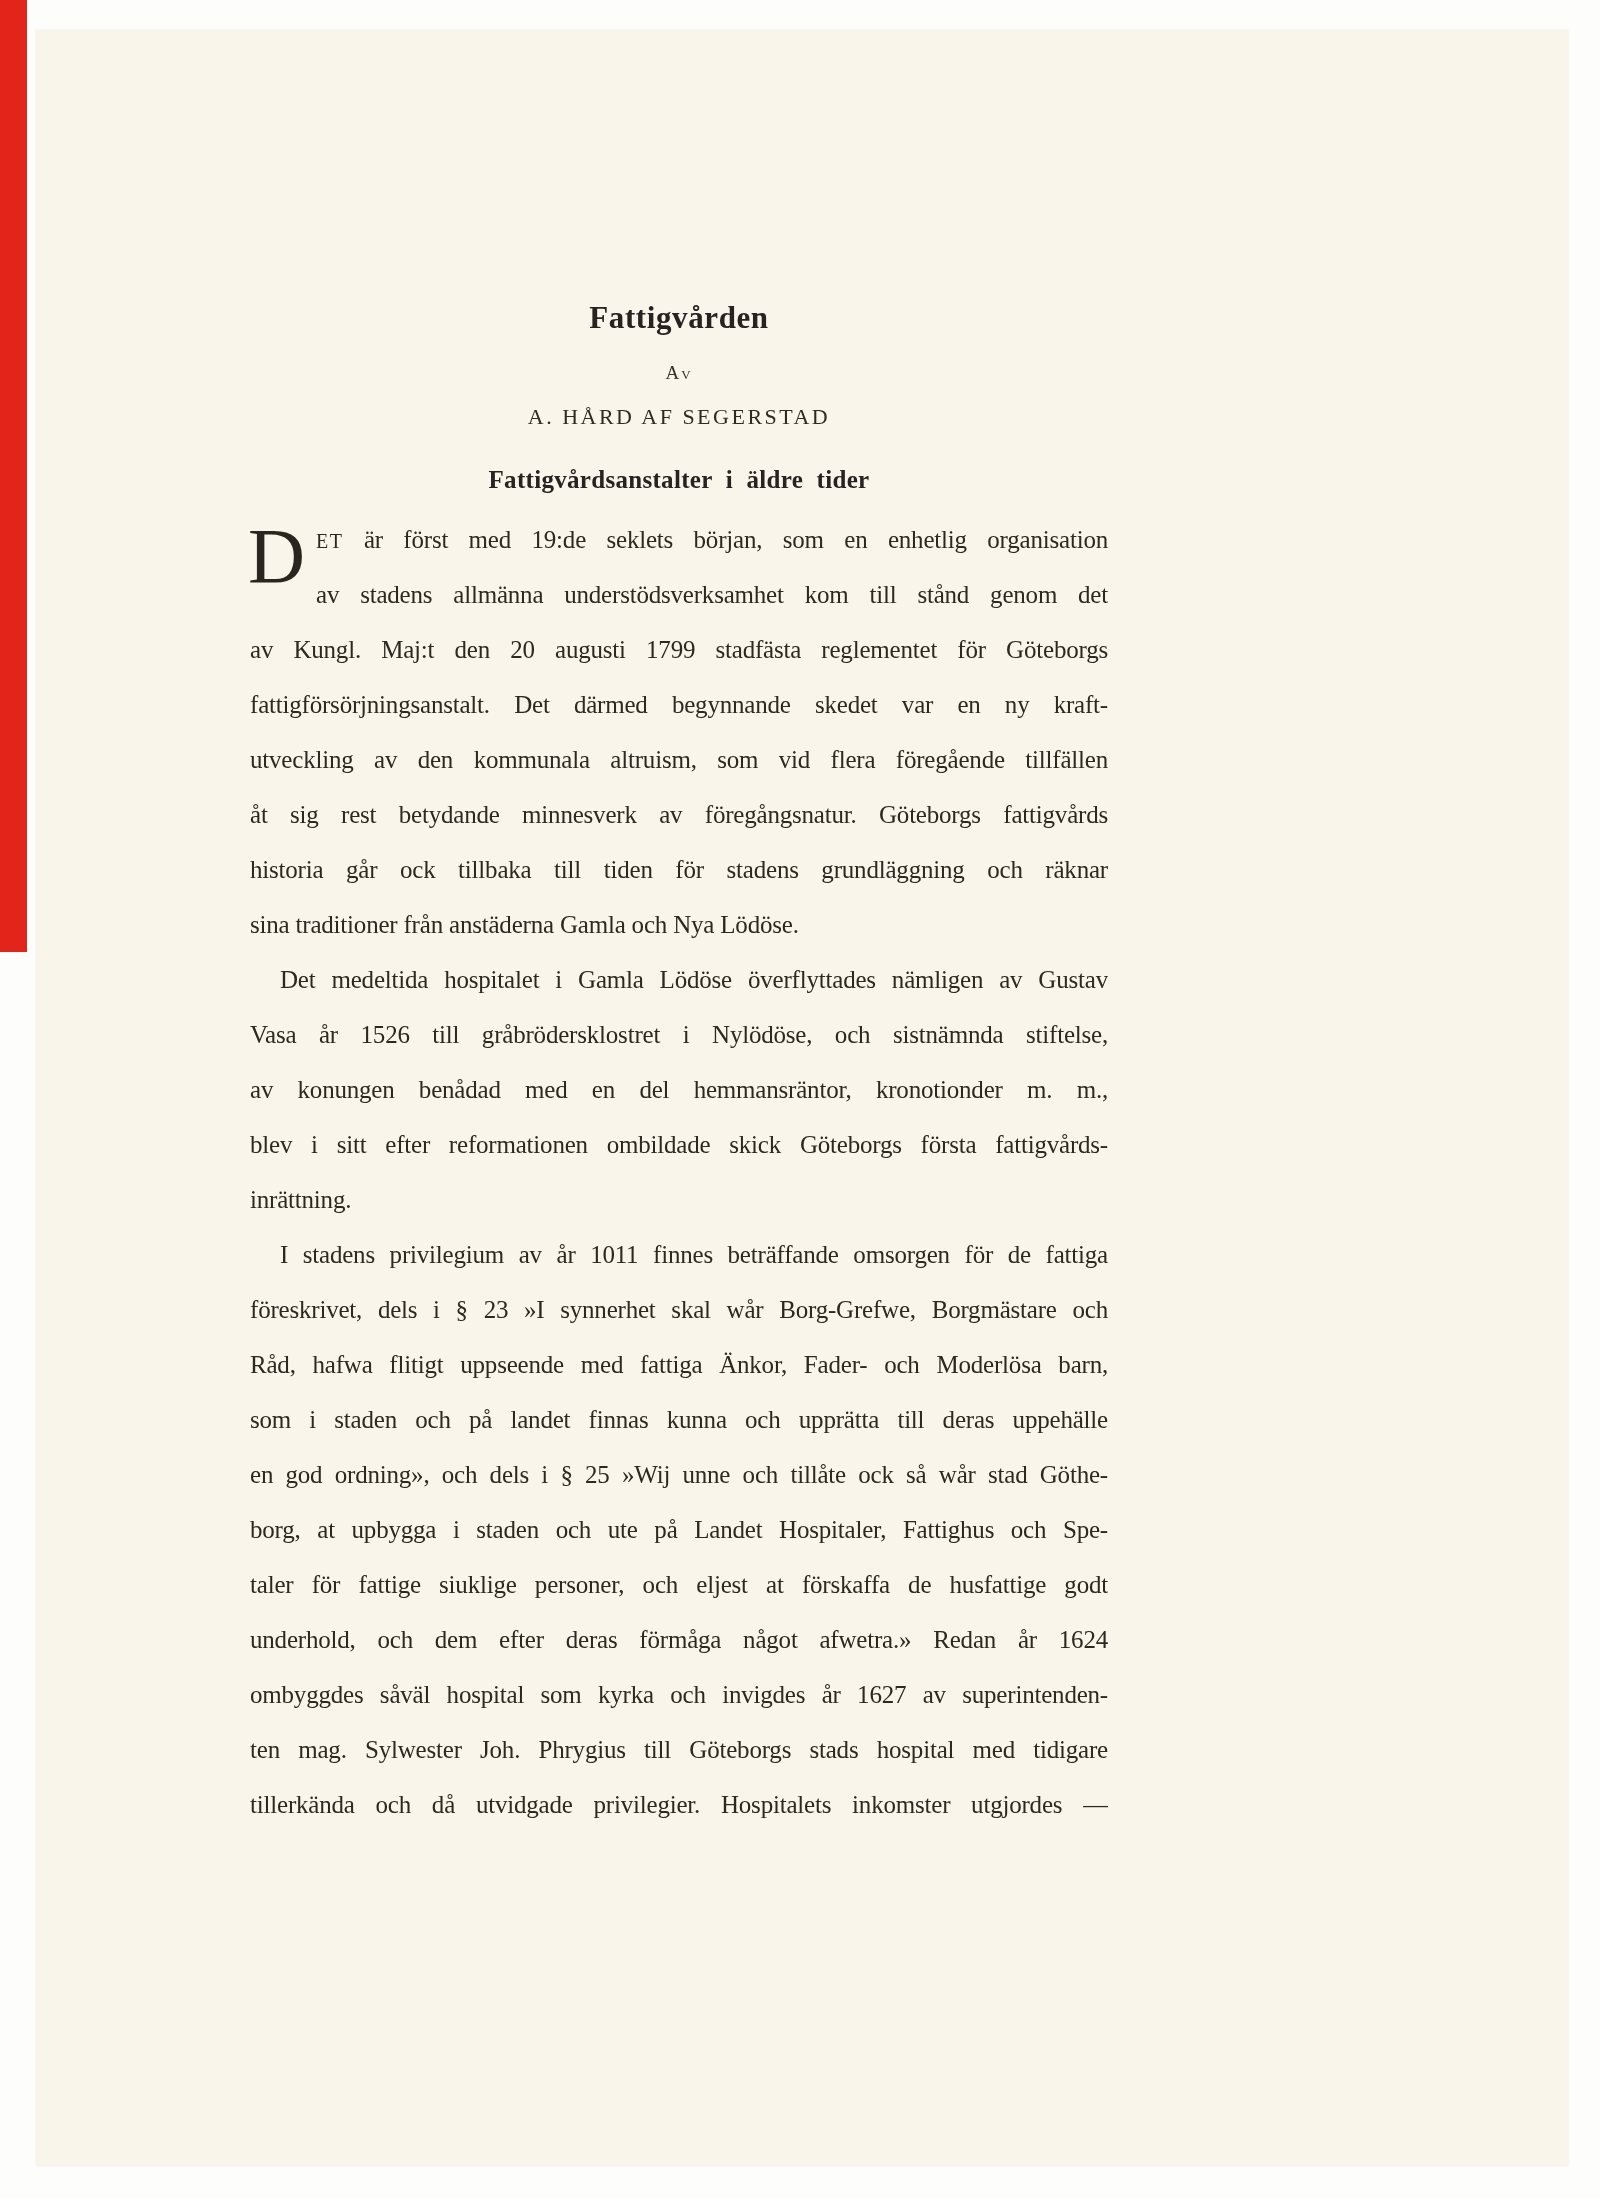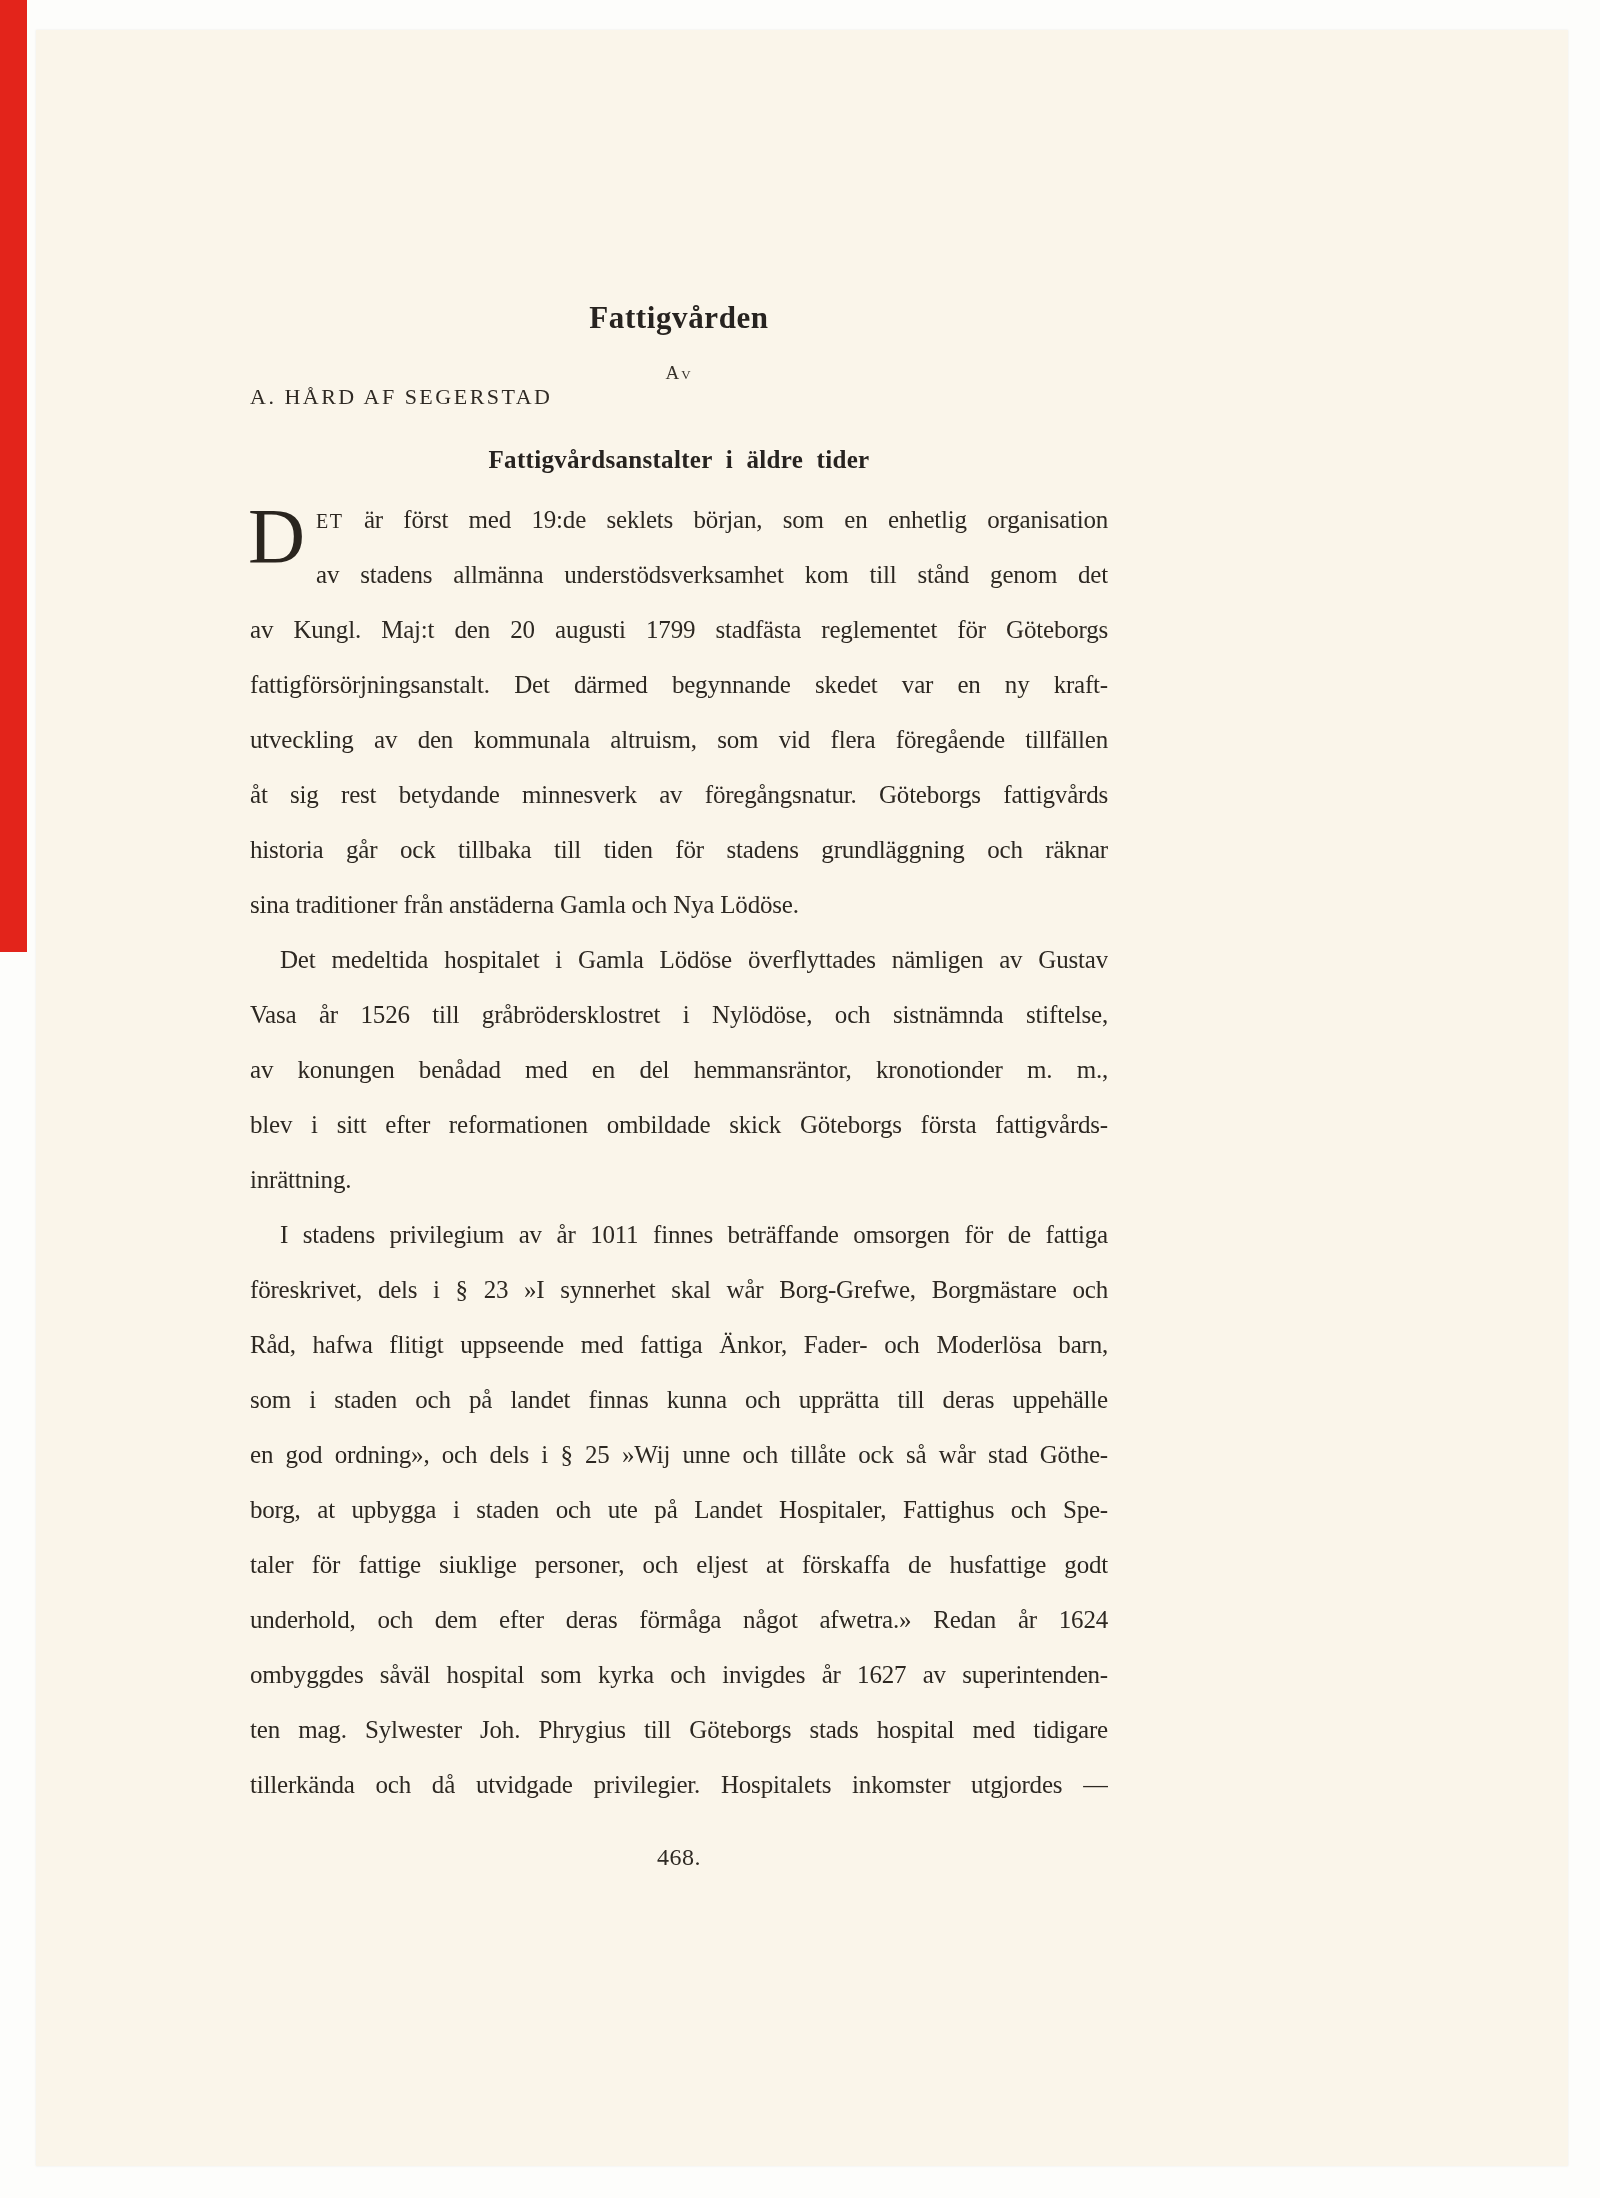--- a/index.html
+++ b/index.html
@@ -39,21 +39,22 @@
   }
   .byline {
     margin-top: 26px;
     text-align: center;
     font-size: 19px;
     font-variant: small-caps;
     letter-spacing: 2px;
     color: #37322b;
   }
   .author {
-    text-align: left;
+    margin-top: 20px;
+    text-align: center;
     font-size: 22px;
     letter-spacing: 2.5px;
     color: #2f2a24;
   }
   .section {
     margin: 36px 0 0 0;
     text-align: center;
     font-size: 25px; font-weight: 700;
     word-spacing: 7px;
     letter-spacing: 0.3px;
@@ -148,17 +149,16 @@
               <div class="bodyline">taler för fattige siuklige personer, och eljest at förskaffa de husfattige godt</div>
               <div class="bodyline">underhold, och dem efter deras förmåga något afwetra.» Redan år 1624</div>
               <div class="bodyline">ombyggdes såväl hospital som kyrka och invigdes år 1627 av superintenden-</div>
               <div class="bodyline">ten mag. Sylwester Joh. Phrygius till Göteborgs stads hospital med tidigare</div>
               <div class="bodyline">tillerkända och då utvidgade privilegier. Hospitalets inkomster utgjordes —</div>
             </div>
         </div>
 
       </div>
 
-      <div class="pagenum">468.</div>
 
     </div>
   </div>
 </div>
 
 </body></html>

